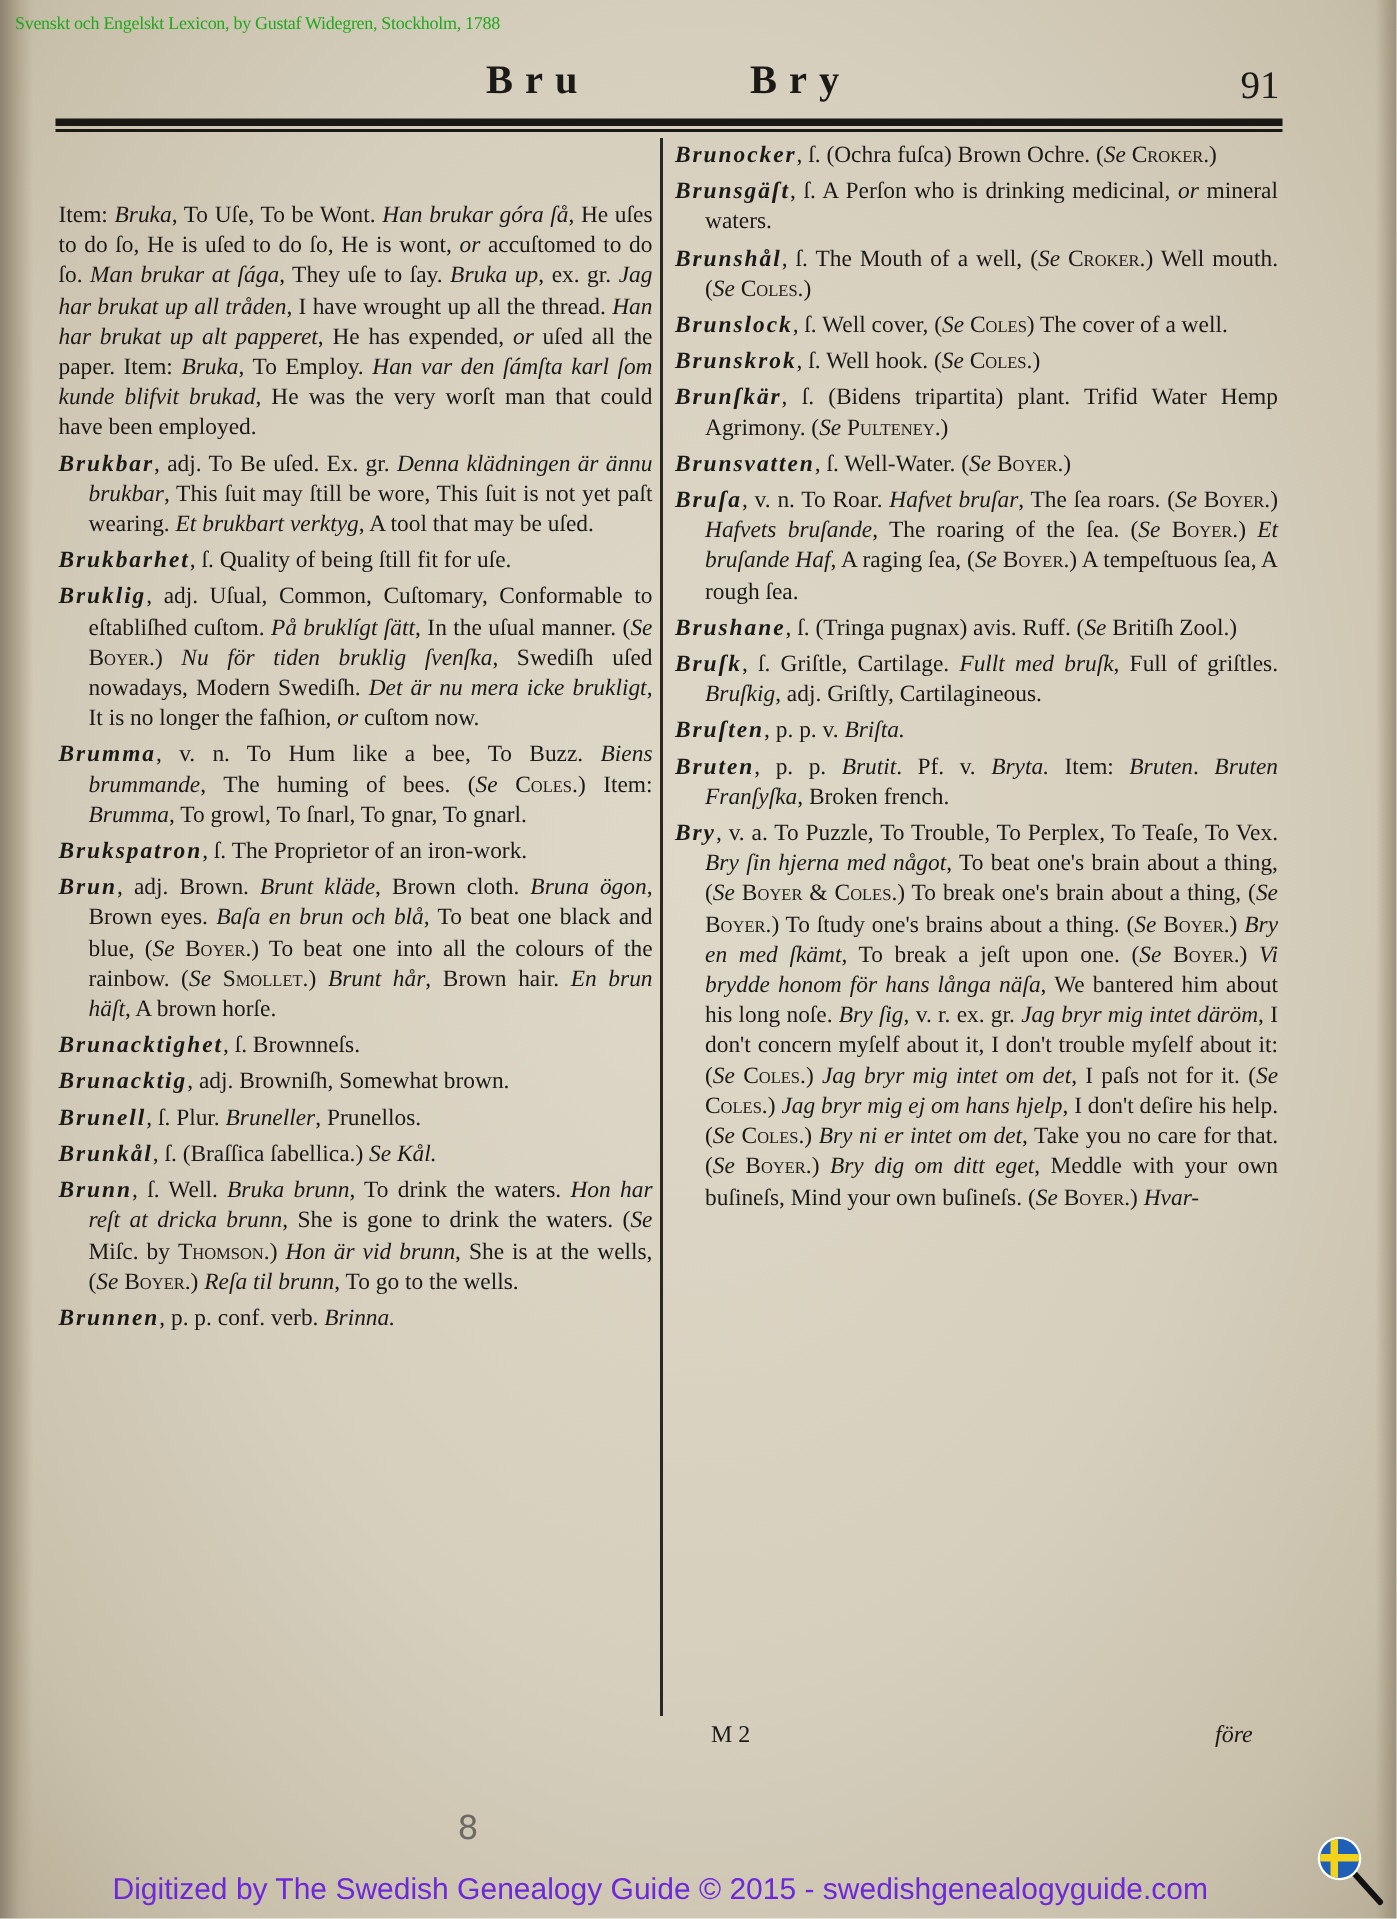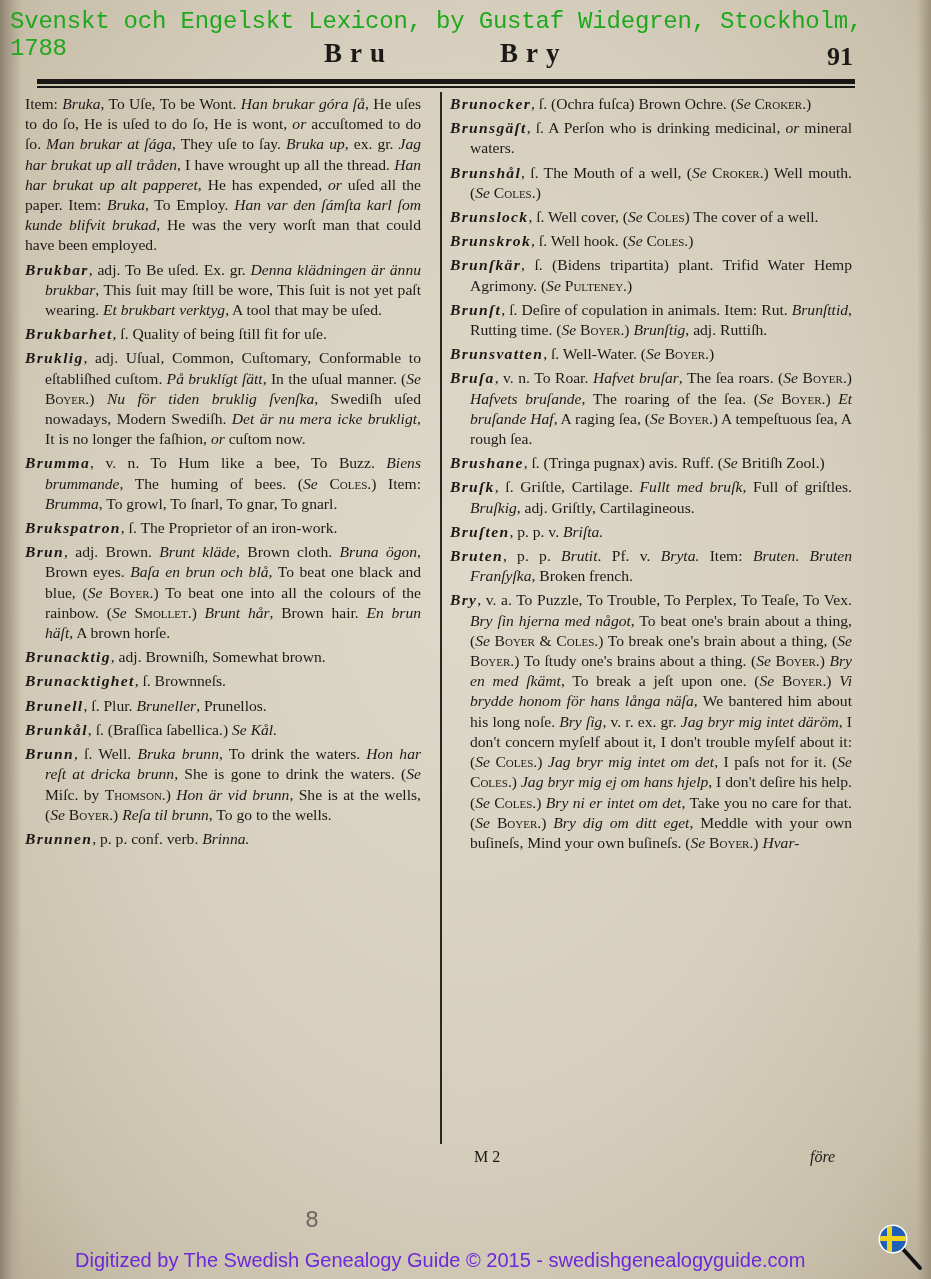--- a/index.html
+++ b/index.html
@@ -7,32 +7,32 @@
     width:931px; height:1279px; overflow:hidden; position:relative;
     background:
       radial-gradient(ellipse at 50% 45%, #ded8c8 0%, #d6cfbe 55%, #c9c0ab 85%, #b8ae98 100%);
     font-family: "Liberation Serif", "DejaVu Serif", serif;
     color:#1c1a17;
   }
   .left-edge { position:absolute; left:0; top:0; width:22px; height:1279px;
     background:linear-gradient(90deg,#8c826f 0%,#b5ab95 60%,rgba(0,0,0,0) 100%); }
   .right-edge { position:absolute; right:0; top:0; width:14px; height:1279px;
     background:linear-gradient(270deg,#9c917b 0%,rgba(0,0,0,0) 100%); }
-  .banner-top { position:absolute; left:10px; top:8px; font-family:Liberation Mono, monospace;
-    font-size:24px; color:#1fa81c; font-weight:normal; letter-spacing:-0.2px; }
+  .banner-top { position:absolute; left:10px; top:8px; font-family:Liberation Serif, serif;
+    font-size:12px; color:#1fa81c; font-weight:normal; letter-spacing:-0.2px; }
   .running-head { position:absolute; top:38px; left:0; width:804px; height:40px; }
   .rh-left { position:absolute; left:324px; top:0; font-size:27px; font-weight:bold; letter-spacing:8px; }
   .rh-right { position:absolute; left:500px; top:0; font-size:27px; font-weight:bold; letter-spacing:8px; }
-  .rh-page { position:absolute; left:827px; top:4px; font-size:26px; font-weight:bold; }
+  .rh-page { position:absolute; left:827px; top:4px; font-size:26px; font-weight:normal; }
   .rule { position:absolute; left:37px; width:818px; background:#1a1815; }
   .rule1 { top:79px; height:5px; }
   .rule2 { top:86px; height:2px; }
   .col-divider { position:absolute; left:440px; top:92px; width:2px; height:1052px; background:#2a2622; }
   .col { position:absolute; top:94px; font-size:15.6px; line-height:20.2px; text-align:justify; }
-  .col-left { left:25px; width:396px; }
+  .col-left { left:39px; width:396px;margin-top:40px; }
   .col-right { left:450px; width:402px; }
   .entry { padding-left:20px; text-indent:-20px; margin:0 0 4px 0; }
   .entry.cont { text-indent:0; padding-left:0; }
   .hw { font-style:italic; font-weight:bold; letter-spacing:1.3px; }
   .sw { font-style:italic; }
   .sc { font-variant:small-caps; }
   .sig { position:absolute; left:474px; top:1148px; font-size:16px; }
   .catch { position:absolute; left:810px; top:1148px; font-size:16px; font-style:italic; }
   .pencil { position:absolute; left:305px; top:1207px; font-size:22px; color:#6e6a63; font-family:"DejaVu Sans", sans-serif; }
   .banner-bottom { position:absolute; left:75px; top:1249px; font-family:"Liberation Sans", sans-serif;
@@ -56,36 +56,35 @@
 <div class="rule rule2"></div>
 
 <div class="col col-left" id="col-left">
     <p class="entry cont"><span>Item: </span><span class="sw">Bruka</span><span>, To Uſe, To be Wont. </span><span class="sw">Han brukar góra ſå</span><span>, He uſes to do ſo, He is uſed to do ſo, He is wont, </span><span class="sw">or</span><span> accuſtomed to do ſo. </span><span class="sw">Man brukar at ſága</span><span>, They uſe to ſay. </span><span class="sw">Bruka up</span><span>, ex. gr. </span><span class="sw">Jag har brukat up all tråden</span><span>, I have wrought up all the thread. </span><span class="sw">Han har brukat up alt papperet</span><span>, He has expended, </span><span class="sw">or</span><span> uſed all the paper. Item: </span><span class="sw">Bruka</span><span>, To Employ. </span><span class="sw">Han var den ſámſta karl ſom kunde blifvit brukad</span><span>, He was the very worſt man that could have been employed.</span></p>
     <p class="entry"><span class="hw">Brukbar</span><span>, adj. To Be uſed. Ex. gr. </span><span class="sw">Denna klädningen är ännu brukbar</span><span>, This ſuit may ſtill be wore, This ſuit is not yet paſt wearing. </span><span class="sw">Et brukbart verktyg</span><span>, A tool that may be uſed.</span></p>
     <p class="entry"><span class="hw">Brukbarhet</span><span>, ſ. Quality of being ſtill fit for uſe.</span></p>
     <p class="entry"><span class="hw">Bruklig</span><span>, adj. Uſual, Common, Cuſtomary, Conformable to eſtabliſhed cuſtom. </span><span class="sw">På bruklígt ſätt</span><span>, In the uſual manner. (</span><span class="sw">Se</span><span> </span><span class="sc">Boyer.</span><span>) </span><span class="sw">Nu för tiden bruklig ſvenſka</span><span>, Swediſh uſed nowadays, Modern Swediſh. </span><span class="sw">Det är nu mera icke brukligt</span><span>, It is no longer the faſhion, </span><span class="sw">or</span><span> cuſtom now.</span></p>
     <p class="entry"><span class="hw">Brumma</span><span>, v. n. To Hum like a bee, To Buzz. </span><span class="sw">Biens brummande</span><span>, The huming of bees. (</span><span class="sw">Se</span><span> </span><span class="sc">Coles.</span><span>) Item: </span><span class="sw">Brumma</span><span>, To growl, To ſnarl, To gnar, To gnarl.</span></p>
     <p class="entry"><span class="hw">Brukspatron</span><span>, ſ. The Proprietor of an iron-work.</span></p>
     <p class="entry"><span class="hw">Brun</span><span>, adj. Brown. </span><span class="sw">Brunt kläde</span><span>, Brown cloth. </span><span class="sw">Bruna ögon</span><span>, Brown eyes. </span><span class="sw">Baſa en brun och blå</span><span>, To beat one black and blue, (</span><span class="sw">Se</span><span> </span><span class="sc">Boyer.</span><span>) To beat one into all the colours of the rainbow. (</span><span class="sw">Se</span><span> </span><span class="sc">Smollet.</span><span>) </span><span class="sw">Brunt hår</span><span>, Brown hair. </span><span class="sw">En brun häſt</span><span>, A brown horſe.</span></p>
+    <p class="entry"><span class="hw">Brunacktighet</span><span>, ſ. Brownneſs.</span></p>
     <p class="entry"><span class="hw">Brunacktig</span><span>, adj. Browniſh, Somewhat brown.</span></p>
-    <p class="entry"><span class="hw">Brunacktighet</span><span>, ſ. Brownneſs.</span></p>
     <p class="entry"><span class="hw">Brunell</span><span>, ſ. Plur. </span><span class="sw">Bruneller</span><span>, Prunellos.</span></p>
     <p class="entry"><span class="hw">Brunkål</span><span>, ſ. (Braſſica ſabellica.) </span><span class="sw">Se Kål.</span></p>
     <p class="entry"><span class="hw">Brunn</span><span>, ſ. Well. </span><span class="sw">Bruka brunn</span><span>, To drink the waters. </span><span class="sw">Hon har reſt at dricka brunn</span><span>, She is gone to drink the waters. (</span><span class="sw">Se</span><span> Miſc. by </span><span class="sc">Thomson.</span><span>) </span><span class="sw">Hon är vid brunn</span><span>, She is at the wells, (</span><span class="sw">Se</span><span> </span><span class="sc">Boyer.</span><span>) </span><span class="sw">Reſa til brunn</span><span>, To go to the wells.</span></p>
     <p class="entry"><span class="hw">Brunnen</span><span>, p. p. conf. verb. </span><span class="sw">Brinna.</span></p>
   </div>
 <div class="col-divider"></div>
 <div class="col col-right" id="col-right">
     <p class="entry"><span class="hw">Brunocker</span><span>, ſ. (Ochra fuſca) Brown Ochre. (</span><span class="sw">Se</span><span> </span><span class="sc">Croker.</span><span>)</span></p>
     <p class="entry"><span class="hw">Brunsgäſt</span><span>, ſ. A Perſon who is drinking medicinal, </span><span class="sw">or</span><span> mineral waters.</span></p>
     <p class="entry"><span class="hw">Brunshål</span><span>, ſ. The Mouth of a well, (</span><span class="sw">Se</span><span> </span><span class="sc">Croker.</span><span>) Well mouth. (</span><span class="sw">Se</span><span> </span><span class="sc">Coles.</span><span>)</span></p>
     <p class="entry"><span class="hw">Brunslock</span><span>, ſ. Well cover, (</span><span class="sw">Se</span><span> </span><span class="sc">Coles</span><span>) The cover of a well.</span></p>
     <p class="entry"><span class="hw">Brunskrok</span><span>, ſ. Well hook. (</span><span class="sw">Se</span><span> </span><span class="sc">Coles.</span><span>)</span></p>
     <p class="entry"><span class="hw">Brunſkär</span><span>, ſ. (Bidens tripartita) plant. Trifid Water Hemp Agrimony. (</span><span class="sw">Se</span><span> </span><span class="sc">Pulteney.</span><span>)</span></p>
-    <p class="entry"><span class="hw">Brunſt</span><span>, ſ. Deſire of copulation in animals. Item: Rut. </span><span class="sw">Brunſttid</span><span>, Rutting time. (</span><span class="sw">Se</span><span> </span><span class="sc">Boyer.</span><span>) </span><span class="sw">Brunſtig</span><span>, adj. Ruttiſh.</span></p>
     <p class="entry"><span class="hw">Brunsvatten</span><span>, ſ. Well-Water. (</span><span class="sw">Se</span><span> </span><span class="sc">Boyer.</span><span>)</span></p>
     <p class="entry"><span class="hw">Bruſa</span><span>, v. n. To Roar. </span><span class="sw">Hafvet bruſar</span><span>, The ſea roars. (</span><span class="sw">Se</span><span> </span><span class="sc">Boyer.</span><span>) </span><span class="sw">Hafvets bruſande</span><span>, The roaring of the ſea. (</span><span class="sw">Se</span><span> </span><span class="sc">Boyer.</span><span>) </span><span class="sw">Et bruſande Haf</span><span>, A raging ſea, (</span><span class="sw">Se</span><span> </span><span class="sc">Boyer.</span><span>) A tempeſtuous ſea, A rough ſea.</span></p>
     <p class="entry"><span class="hw">Brushane</span><span>, ſ. (Tringa pugnax) avis. Ruff. (</span><span class="sw">Se</span><span> Britiſh Zool.)</span></p>
     <p class="entry"><span class="hw">Bruſk</span><span>, ſ. Griſtle, Cartilage. </span><span class="sw">Fullt med bruſk</span><span>, Full of griſtles. </span><span class="sw">Bruſkig</span><span>, adj. Griſtly, Cartilagineous.</span></p>
     <p class="entry"><span class="hw">Bruſten</span><span>, p. p. v. </span><span class="sw">Briſta.</span></p>
     <p class="entry"><span class="hw">Bruten</span><span>, p. p. </span><span class="sw">Brutit</span><span>. Pf. v. </span><span class="sw">Bryta.</span><span> Item: </span><span class="sw">Bruten</span><span>. </span><span class="sw">Bruten Franſyſka</span><span>, Broken french.</span></p>
     <p class="entry"><span class="hw">Bry</span><span>, v. a. To Puzzle, To Trouble, To Perplex, To Teaſe, To Vex. </span><span class="sw">Bry ſin hjerna med något</span><span>, To beat one's brain about a thing, (</span><span class="sw">Se</span><span> </span><span class="sc">Boyer &amp; Coles.</span><span>) To break one's brain about a thing, (</span><span class="sw">Se</span><span> </span><span class="sc">Boyer.</span><span>) To ſtudy one's brains about a thing. (</span><span class="sw">Se</span><span> </span><span class="sc">Boyer.</span><span>) </span><span class="sw">Bry en med ſkämt</span><span>, To break a jeſt upon one. (</span><span class="sw">Se</span><span> </span><span class="sc">Boyer.</span><span>) </span><span class="sw">Vi brydde honom för hans långa näſa</span><span>, We bantered him about his long noſe. </span><span class="sw">Bry ſig</span><span>, v. r. ex. gr. </span><span class="sw">Jag bryr mig intet däröm</span><span>, I don't concern myſelf about it, I don't trouble myſelf about it: (</span><span class="sw">Se</span><span> </span><span class="sc">Coles.</span><span>) </span><span class="sw">Jag bryr mig intet om det</span><span>, I paſs not for it. (</span><span class="sw">Se</span><span> </span><span class="sc">Coles.</span><span>) </span><span class="sw">Jag bryr mig ej om hans hjelp</span><span>, I don't deſire his help. (</span><span class="sw">Se</span><span> </span><span class="sc">Coles.</span><span>) </span><span class="sw">Bry ni er intet om det</span><span>, Take you no care for that. (</span><span class="sw">Se</span><span> </span><span class="sc">Boyer.</span><span>) </span><span class="sw">Bry dig om ditt eget</span><span>, Meddle with your own buſineſs, Mind your own buſineſs. (</span><span class="sw">Se</span><span> </span><span class="sc">Boyer.</span><span>) </span><span class="sw">Hvar-</span></p>
   </div>
 
 <div class="sig">M 2</div>

